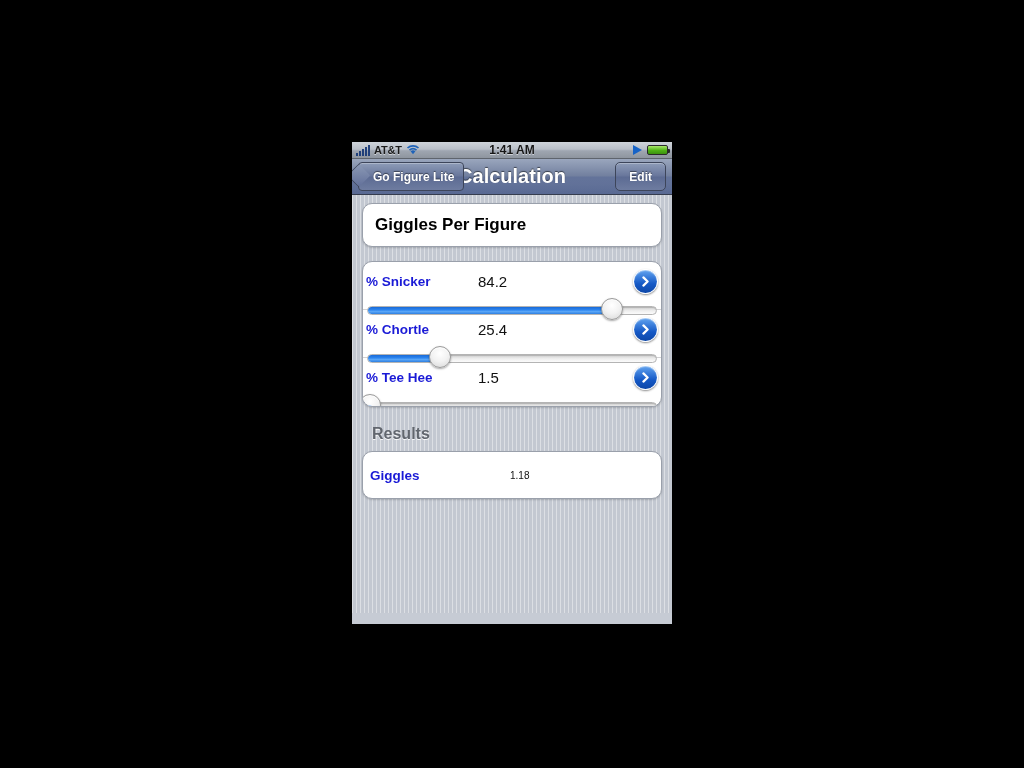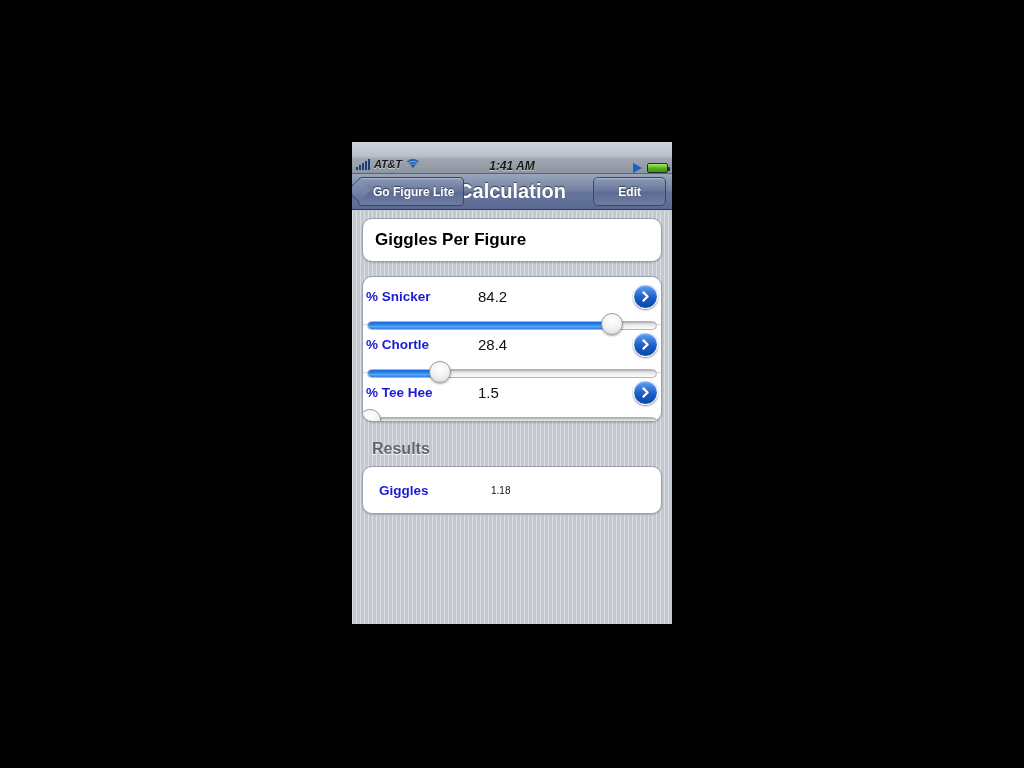--- a/index.html
+++ b/index.html
@@ -14,26 +14,25 @@
     position:absolute;
     left:352px; top:142px;
     width:320px; height:482px;
     overflow:hidden;
     background:#c6cbd4;
   }
 
   
   #status-bar {
     position:relative;
-    height:32px; width:100%;
+    height:17px; width:100%;
     background:linear-gradient(to bottom,#cfd4da 0%,#b9bfc8 45%,#9fa6b1 55%,#8e959f 100%);
     border-bottom:1px solid #5e646d;
-    display:flex; align-items:flex-end;
+    display:flex; align-items:center;
     padding:0 4px;
-    font-style:italic;
   }
   .sb-left { display:flex; align-items:center; gap:4px; }
   .sb-right { display:flex; align-items:center; gap:5px; margin-left:auto; }
 
   .signal-bars { display:flex; align-items:flex-end; gap:1px; height:11px; }
   .signal-bars i {
     display:block; width:2px; background:#1f3f7a; border-radius:0;
   }
   .signal-bars i:nth-child(1){height:3px;}
   .signal-bars i:nth-child(2){height:5px;}
@@ -101,21 +100,21 @@
     content:""; position:absolute; left:-9px; top:3.5px;
     width:16px;height:16px;
     background:linear-gradient(135deg,#8b99b5,#62709a);
     border-left:1px solid #3d455a; border-bottom:1px solid #3d455a;
     transform:rotate(45deg); border-radius:2px;
     z-index:-1;
   }
   #edit-button {
     margin-left:auto; position:relative; z-index:3;
     height:29px; display:flex; align-items:center;
-    padding:0 24px;
+    padding:0 13px;
     background:linear-gradient(to bottom,#8e9cb8 0%,#68769b 48%,#5c6b93 52%,#6e7ca0 100%);
     border:1px solid #3d455a; border-radius:5px;
     color:#fff; font-size:12px; font-weight:bold;
     text-shadow:0 -1px 1px rgba(0,0,0,.5);
     box-shadow:inset 0 1px 0 rgba(255,255,255,.28);
   }
 
   
   #content {
     position:relative;
@@ -208,21 +207,22 @@
   .section-header {
     font-size:16px; font-weight:bold;
     color:#61666e;
     text-shadow:0 1px 0 rgba(255,255,255,.85);
     padding:4px 10px 8px 10px;
   }
 
   
   .result-row {
     height:46px; display:flex; align-items:center;
-    padding:0 16px;
+    padding:0 7px;
+    gap:28px;
   }
   .result-label {
     font-size:13.5px; font-weight:bold; color:#1a1ad6;
     width:112px;
   }
   .result-value { font-size:10px; color:#111; }
 </style>
 </head>
 <body>
 
@@ -285,21 +285,21 @@
           <div class="slider">
             <div class="track">
               <div class="fill" style="width: 84.2%;"></div>
             </div>
             <div class="thumb" style="left: 84.2%;"></div>
           </div>
         </div>
         <div class="slider-row">
           <div class="row-top">
             <span class="row-label">% Chortle</span>
-            <span class="row-value">28.4</span>
+            <span class="row-value">25.4</span>
             <span class="disclosure">
               <svg width="11" height="11" viewBox="0 0 11 11">
                 <path d="M3.4 1.4 L7.6 5.5 L3.4 9.6" stroke="#ffffff" stroke-width="2.2" fill="none" stroke-linecap="round" stroke-linejoin="round"></path>
               </svg>
             </span>
           </div>
           <div class="slider">
             <div class="track">
               <div class="fill" style="width: 25.4%;"></div>
             </div>

